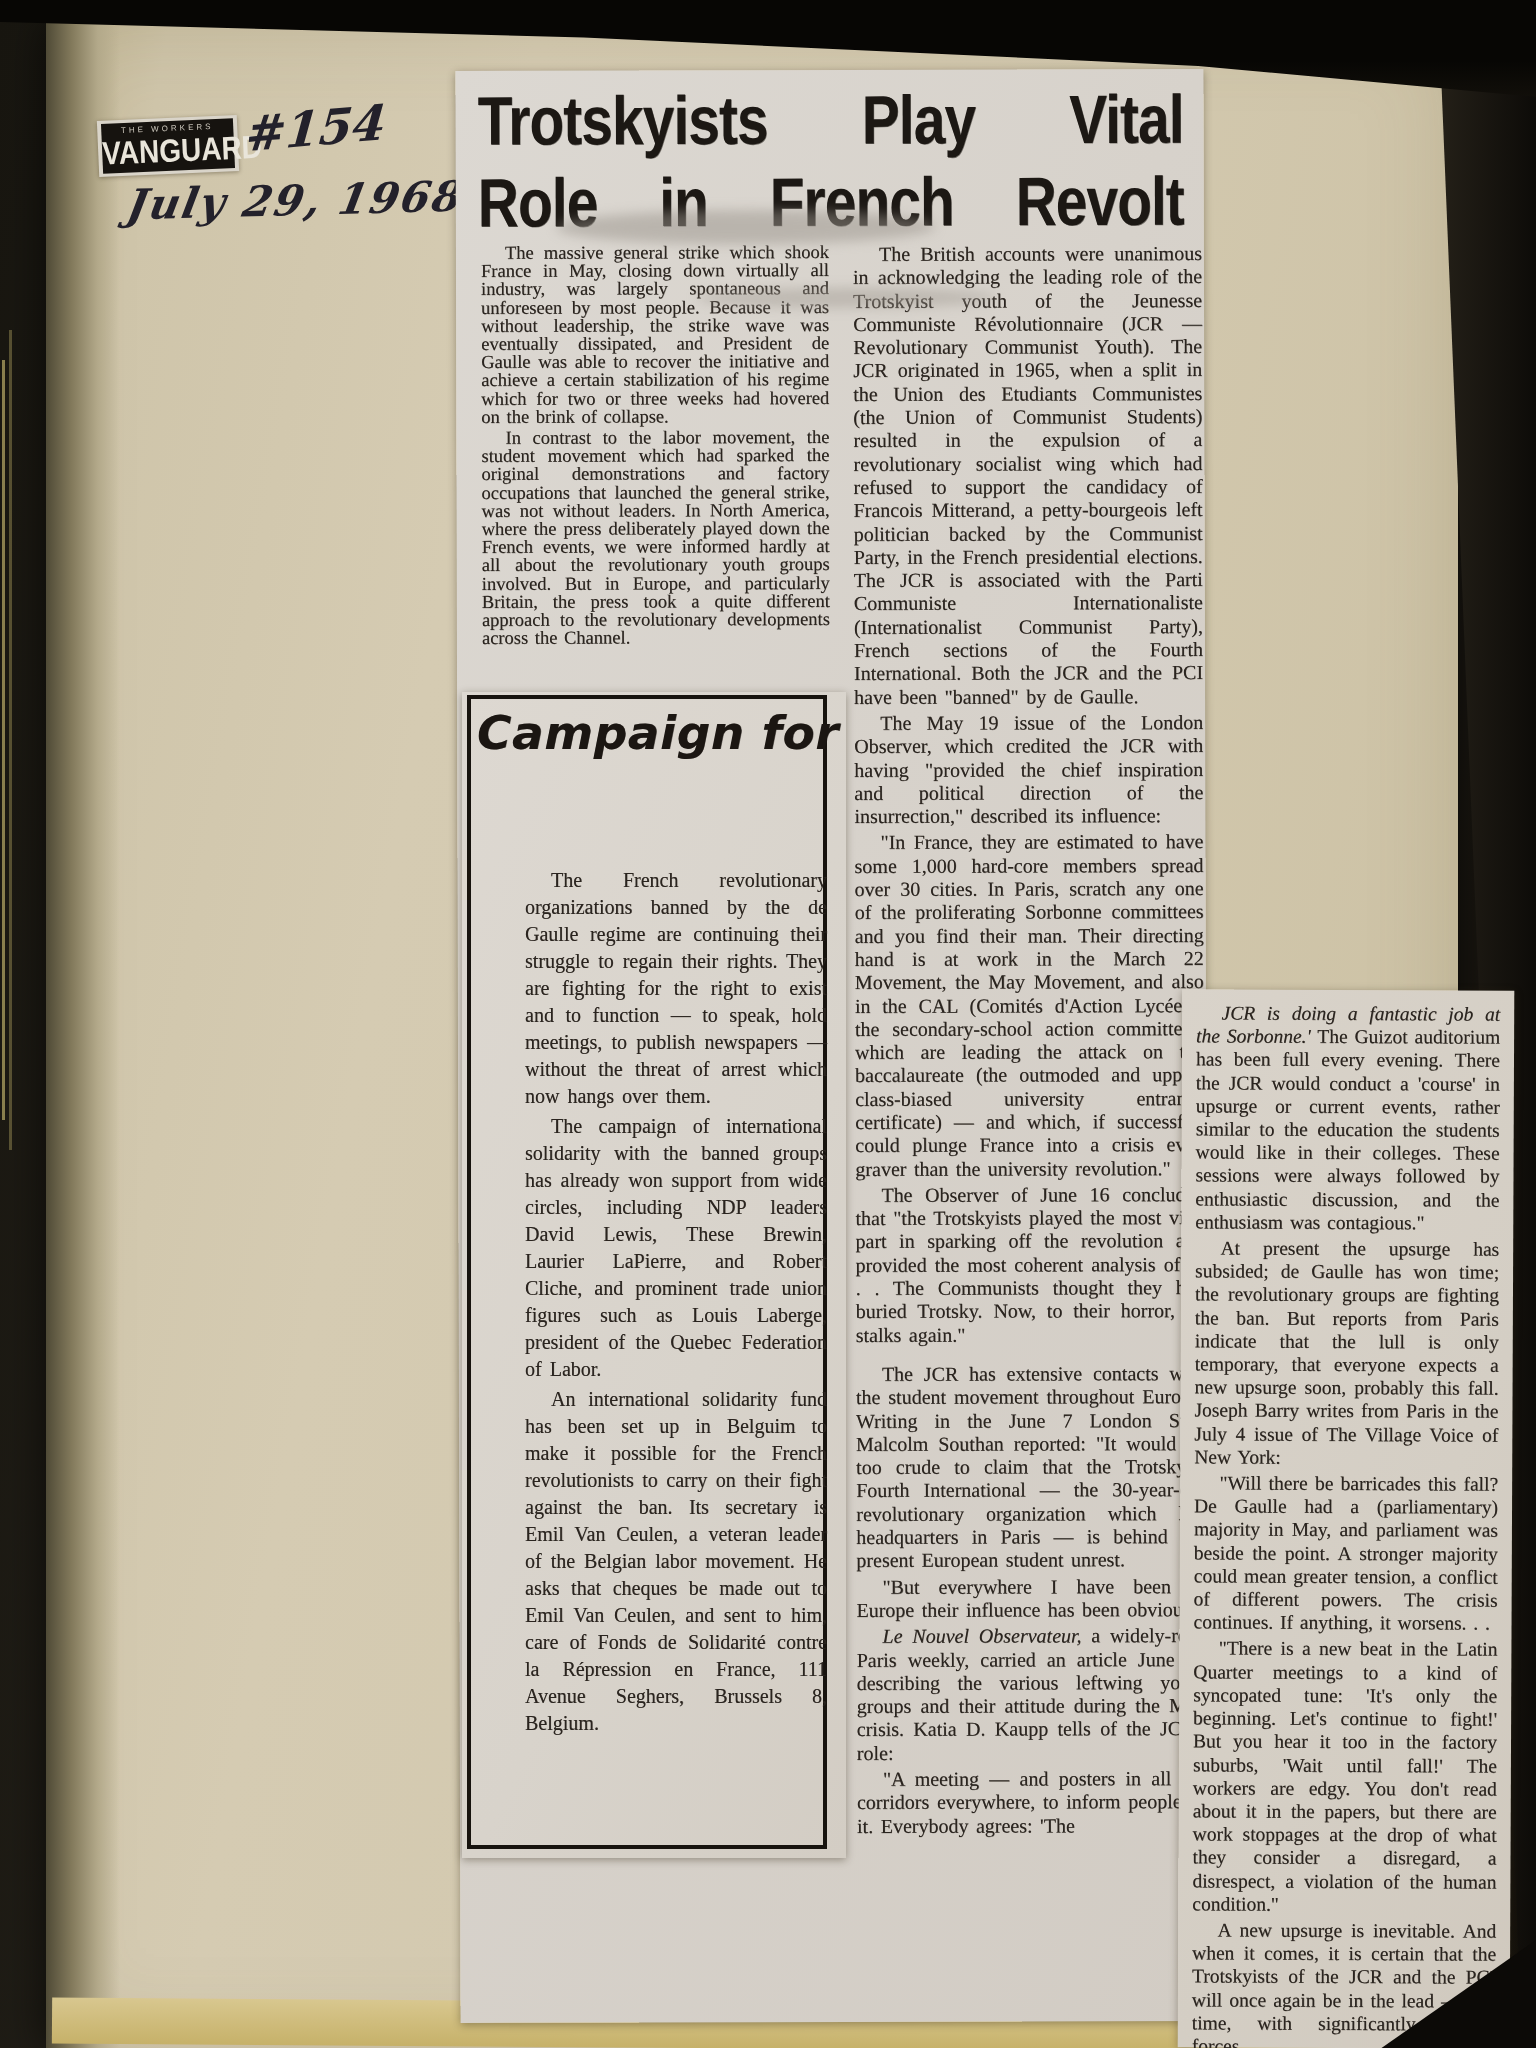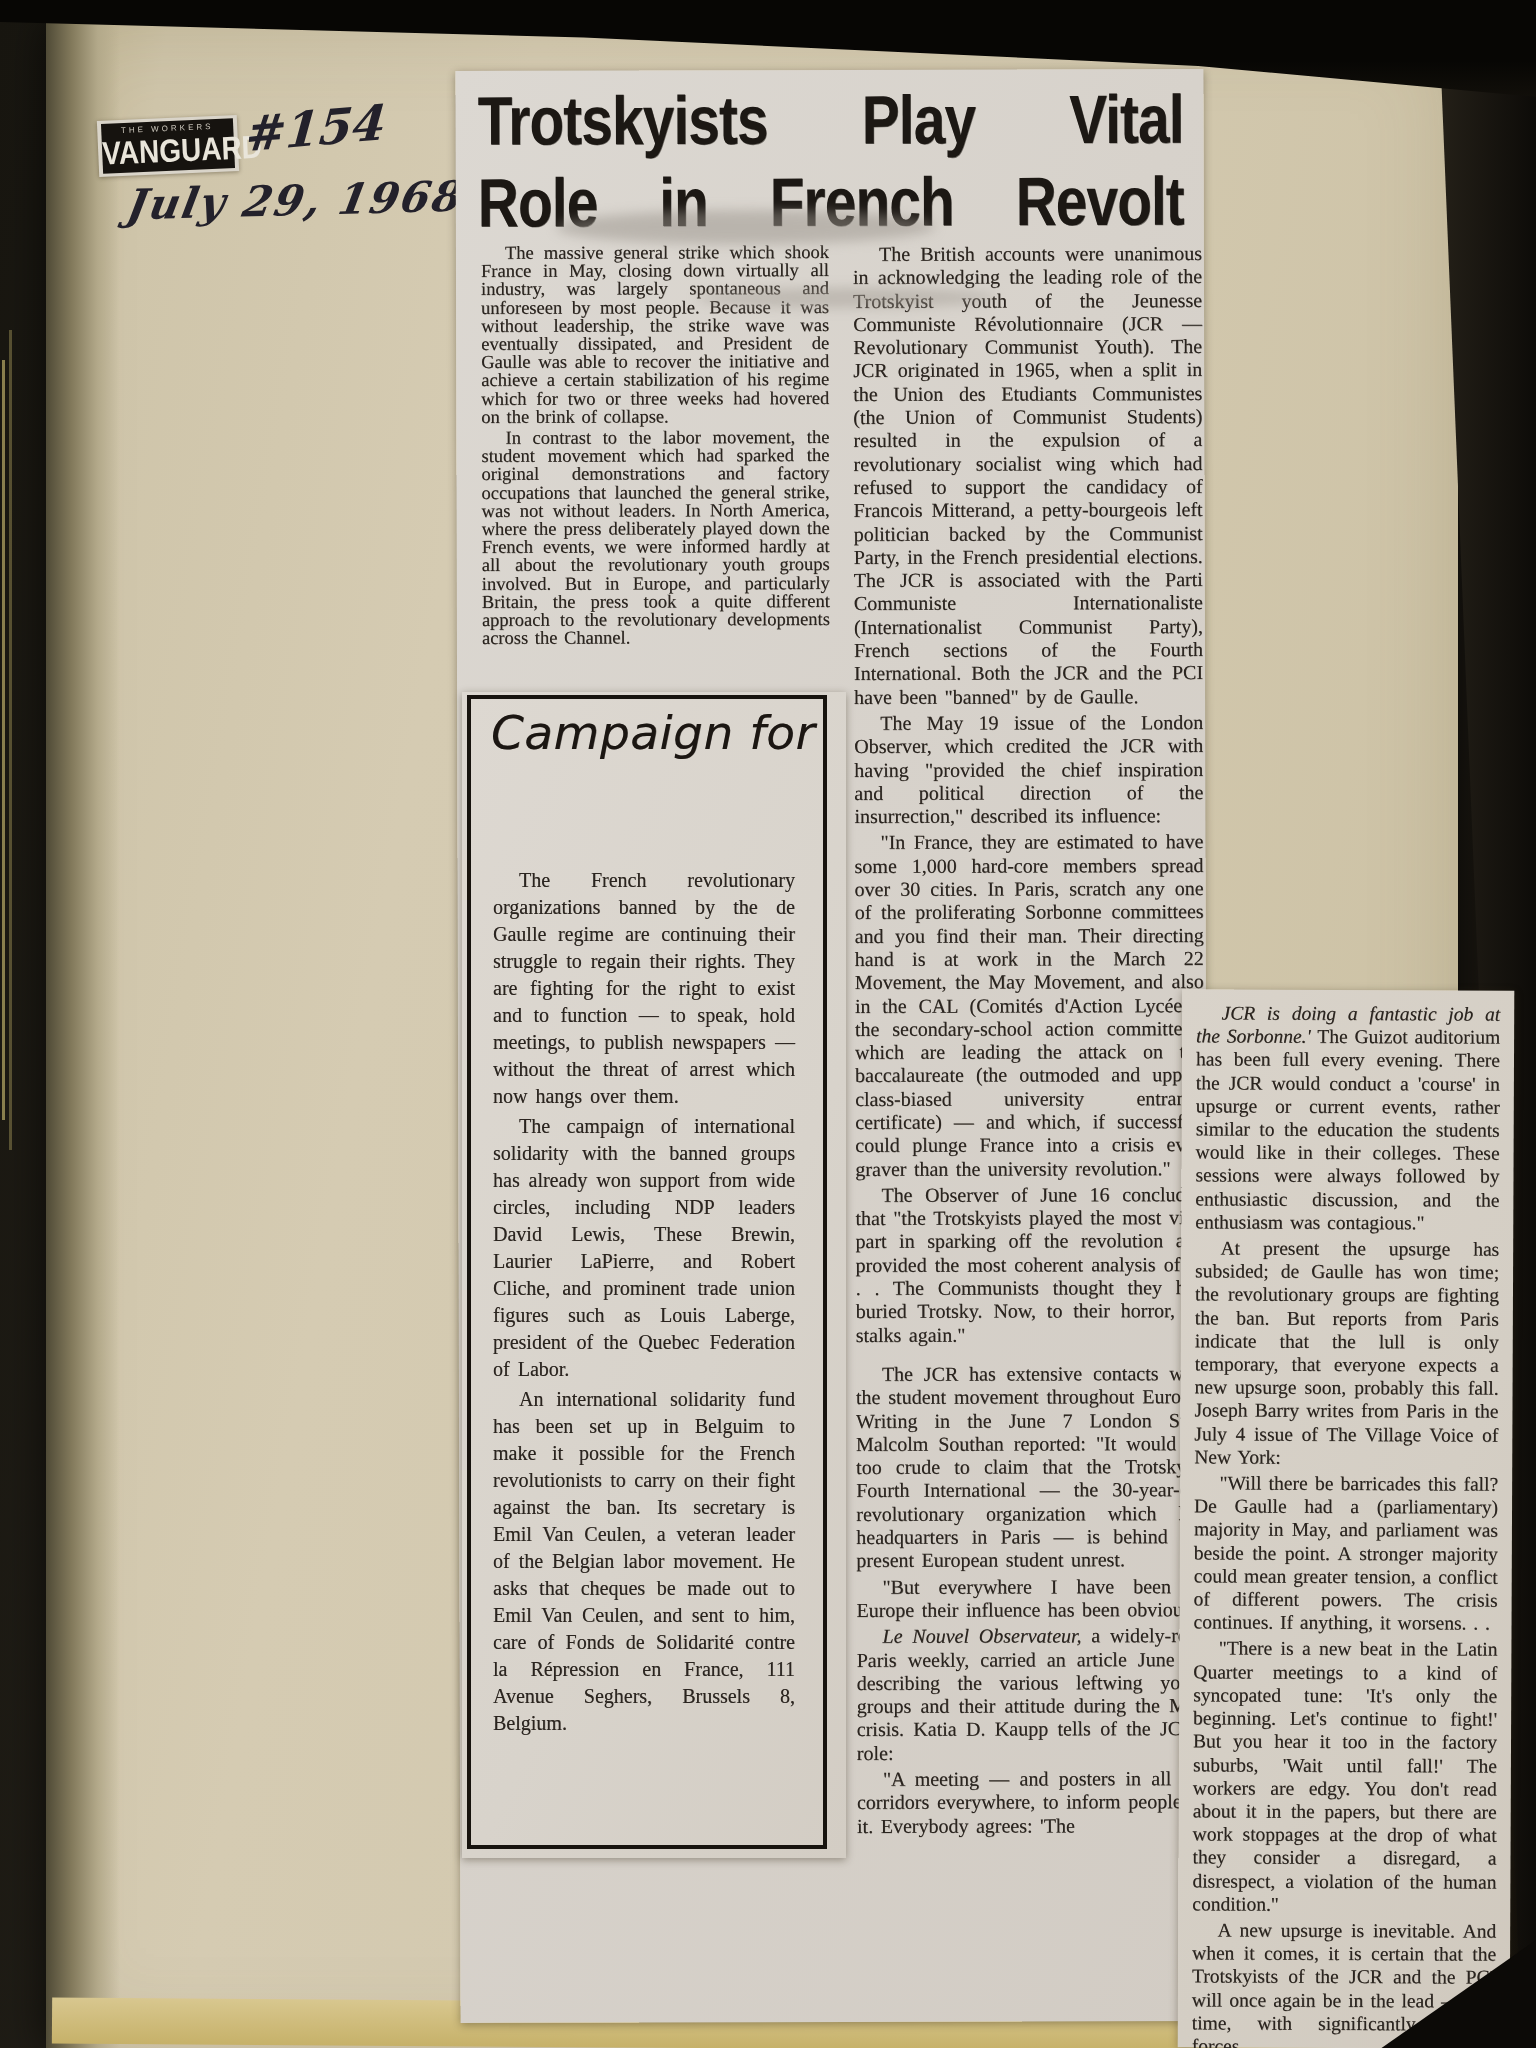--- a/index.html
+++ b/index.html
@@ -44,21 +44,21 @@
   .bodycol p{margin:0;text-indent:1.3em;}
   .bodycol p + p{margin-top:3px;}
   .col1{left:25px;top:173px;width:348px;font-size:18.5px;line-height:18.2px;word-spacing:2px;}
   .col2{left:397px;top:173px;width:349px;font-size:20px;line-height:23.3px;word-spacing:2.5px;}
   .col2 p.gap{margin-top:16px;}
   .col3{left:14px;top:12px;width:304px;font-size:19.5px;line-height:23.2px;word-spacing:2px;}
   .it{font-style:italic;}
   
   .campaign-border{position:absolute;left:5px;top:3px;width:352px;height:1146px;
                    border:4px solid #17130e;}
-  .camp-hl{position:absolute;left:20px;font-family:"DejaVu Sans",sans-serif;font-weight:400;
+  .camp-hl{position:absolute;left:6px;font-family:"DejaVu Sans",sans-serif;font-weight:700;
            font-style:italic;font-size:47px;color:#1b1612;letter-spacing:.5px;white-space:nowrap;
            text-shadow:.4px .4px .5px rgba(25,20,15,.5);}
   .camp-hl1{top:6px;} .camp-hl2{top:68px;}
   .camp-body{left:22px;top:168px;width:302px;font-size:20px;line-height:27px;word-spacing:3px;}
   
   .logo-wrap{position:absolute;left:98px;top:118px;z-index:4;transform:rotate(-2.5deg);
              background:#d9d4c9;padding:3px 4px;box-shadow:0 1px 4px rgba(40,30,10,.4);}
   .logo{background:#16130f;width:132px;height:50px;position:relative;}
   .logo-small{position:absolute;top:3px;left:0;width:100%;text-align:center;
               font-family:"Liberation Sans",sans-serif;font-size:8px;letter-spacing:3px;
@@ -112,21 +112,21 @@
       <p class="gap">The JCR has extensive contacts with the student movement throughout Europe. Writing in the June 7 London Sun, Malcolm Southan reported: "It would be too crude to claim that the Trotskyist Fourth International — the 30-year-old revolutionary organization which has headquarters in Paris — is behind the present European student unrest.</p>
       <p>"But everywhere I have been in Europe their influence has been obvious."</p>
       <p><span class="it">Le Nouvel Observateur,</span> <span>a widely-read Paris weekly, carried an article June 19 describing the various leftwing youth groups and their attitude during the May crisis. Katia D. Kaupp tells of the JCR's role:</span></p>
       <p>"A meeting — and posters in all the corridors everywhere, to inform people of it. Everybody agrees: 'The</p>
     </div>
   </div>
 
   <div class="paper campaign-paper">
     <div class="campaign-border">
       <div class="camp-hl camp-hl1">Campaign for</div>
-      <div class="bodycol camp-body" style="position:absolute;">
+      <div class="bodycol camp-body" style="position:absolute;margin-left:32px;">
         <p>The French revolutionary organizations banned by the de Gaulle regime are continuing their struggle to regain their rights. They are fighting for the right to exist and to function — to speak, hold meetings, to publish newspapers — without the threat of arrest which now hangs over them.</p>
         <p>The campaign of international solidarity with the banned groups has already won support from wide circles, including NDP leaders David Lewis, These Brewin, Laurier LaPierre, and Robert Cliche, and prominent trade union figures such as Louis Laberge, president of the Quebec Federation of Labor.</p>
         <p>An international solidarity fund has been set up in Belguim to make it possible for the French revolutionists to carry on their fight against the ban. Its secretary is Emil Van Ceulen, a veteran leader of the Belgian labor movement. He asks that cheques be made out to Emil Van Ceulen, and sent to him, care of Fonds de Solidarité contre la Répression en France, 111 Avenue Seghers, Brussels 8, Belgium.</p>
       </div>
     </div>
   </div>
 
   <div class="paper right-paper">
     <div class="bodycol col3">
       <p><span class="it">JCR is doing a fantastic job at the Sorbonne.'</span> <span>The Guizot auditorium has been full every evening. There the JCR would conduct a 'course' in upsurge or current events, rather similar to the education the students would like in their colleges. These sessions were always followed by enthusiastic discussion, and the enthusiasm was contagious."</span></p>

